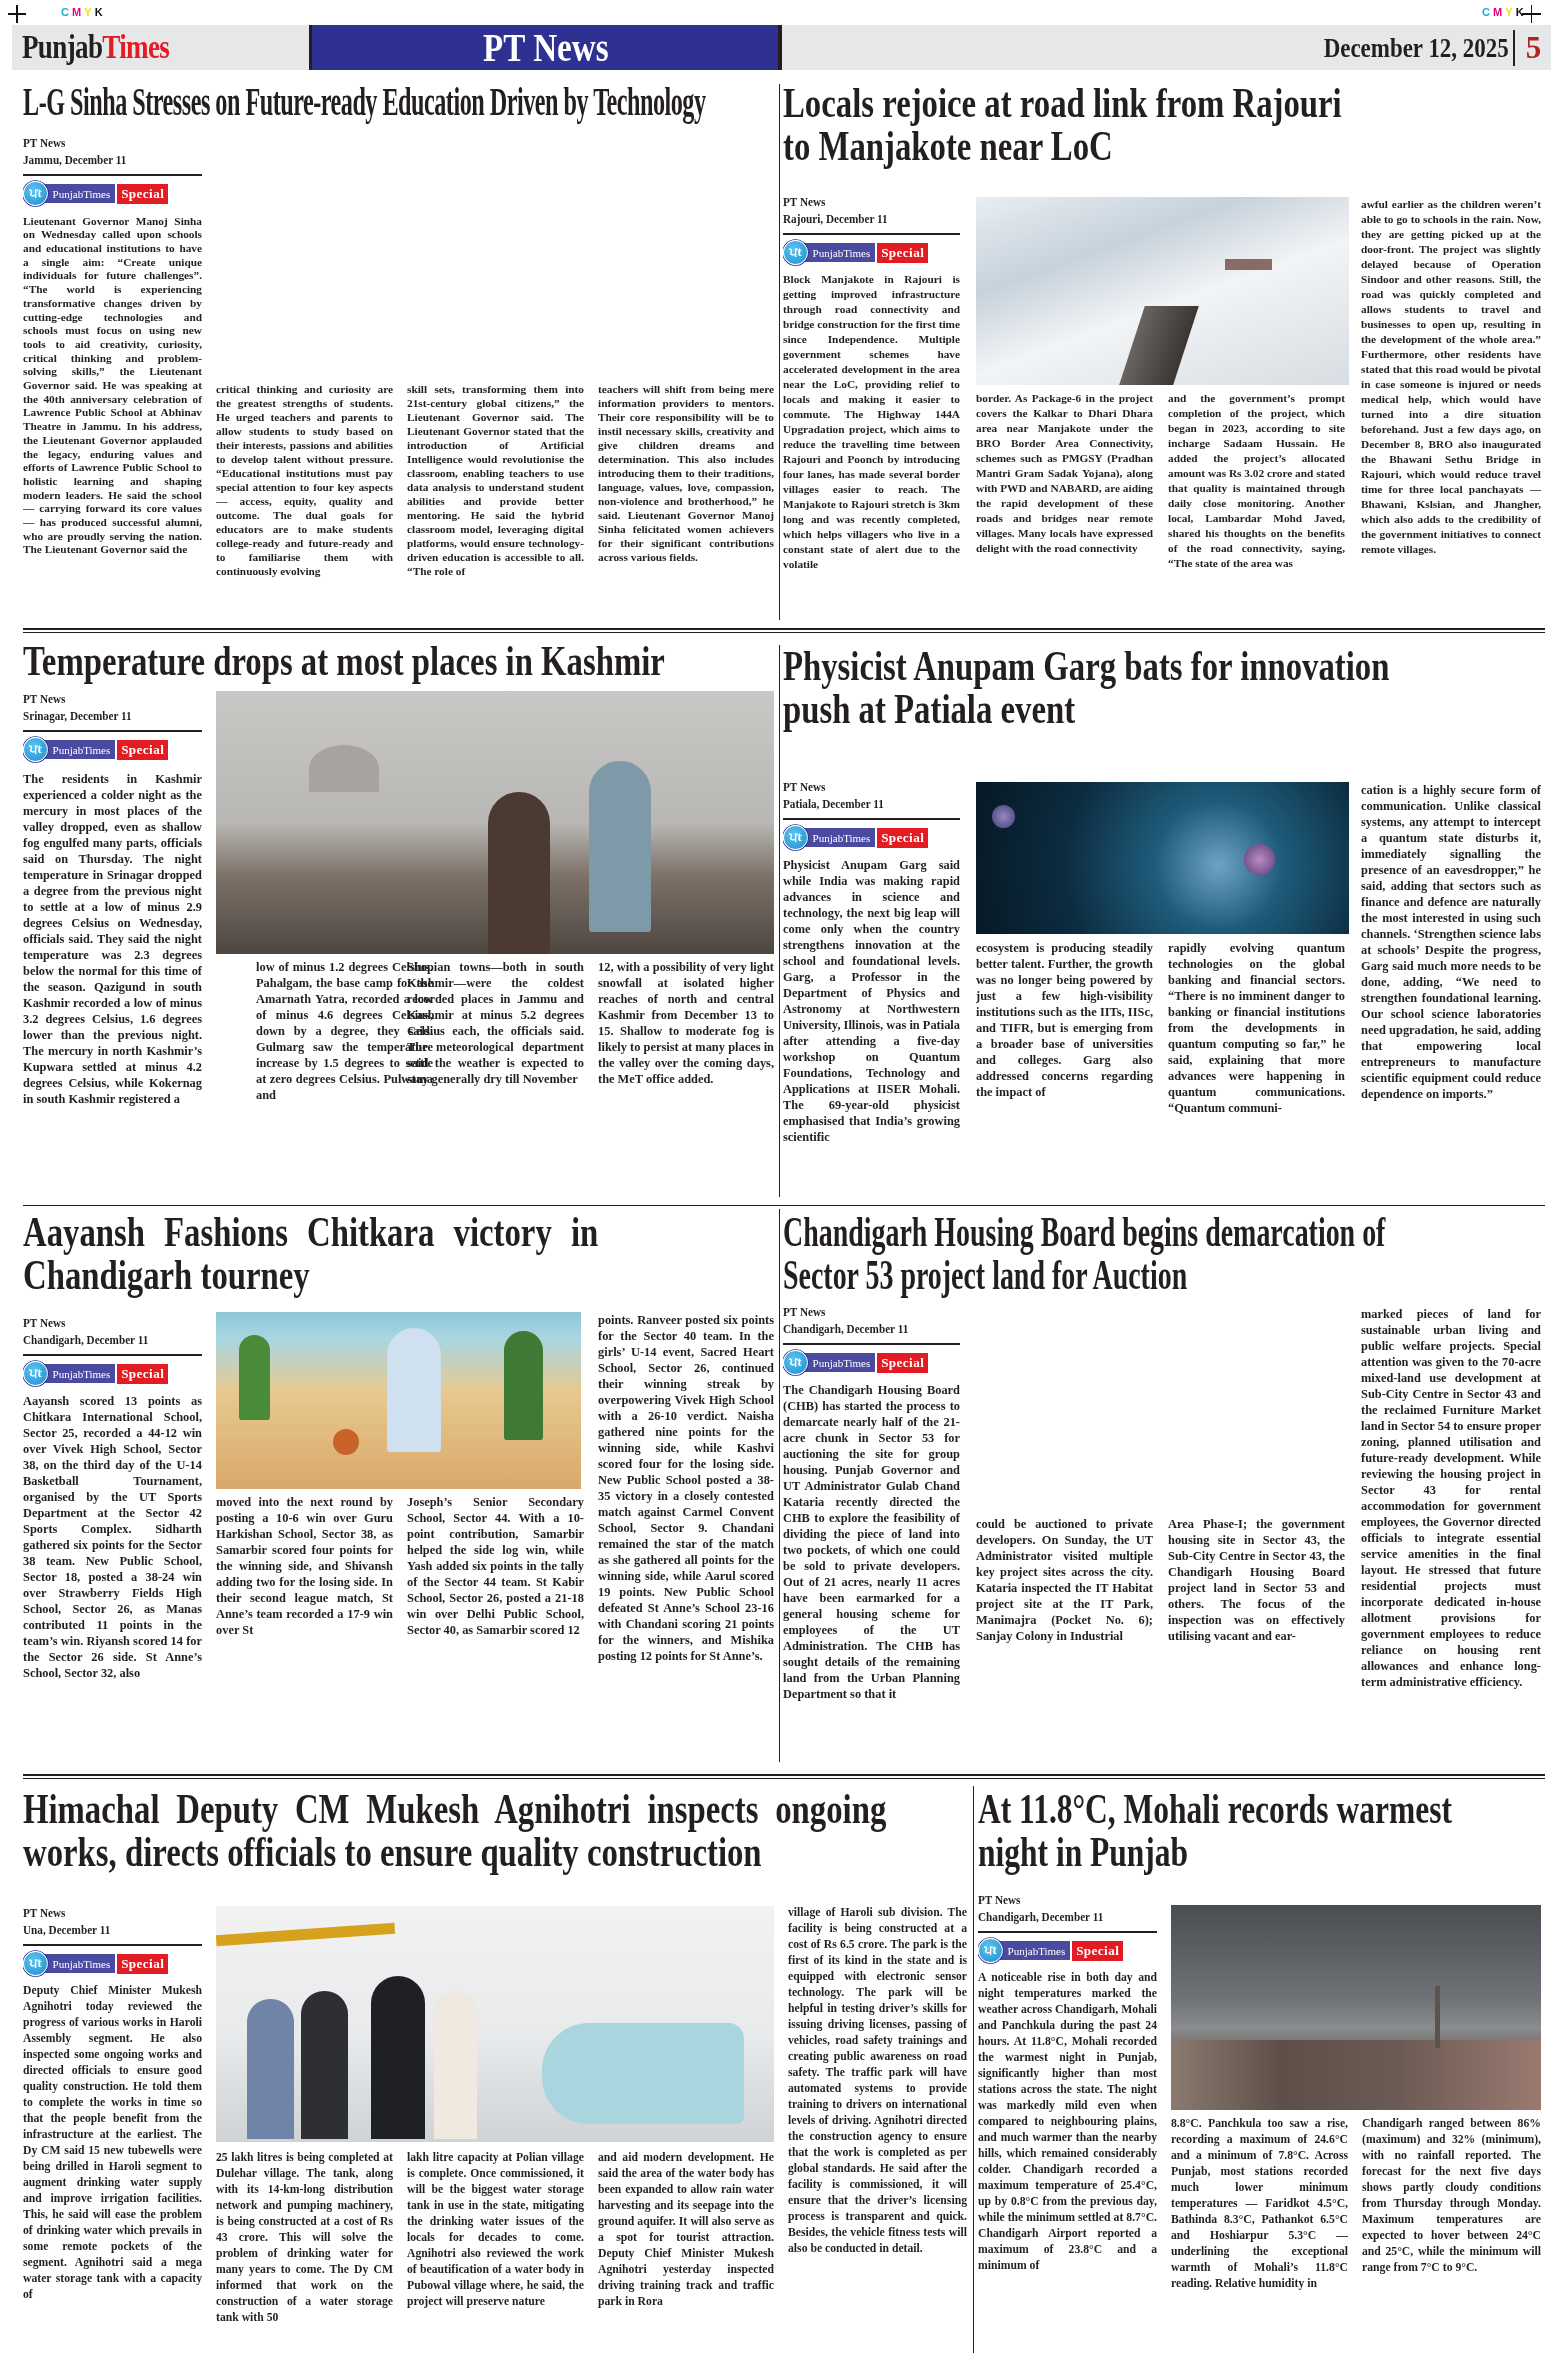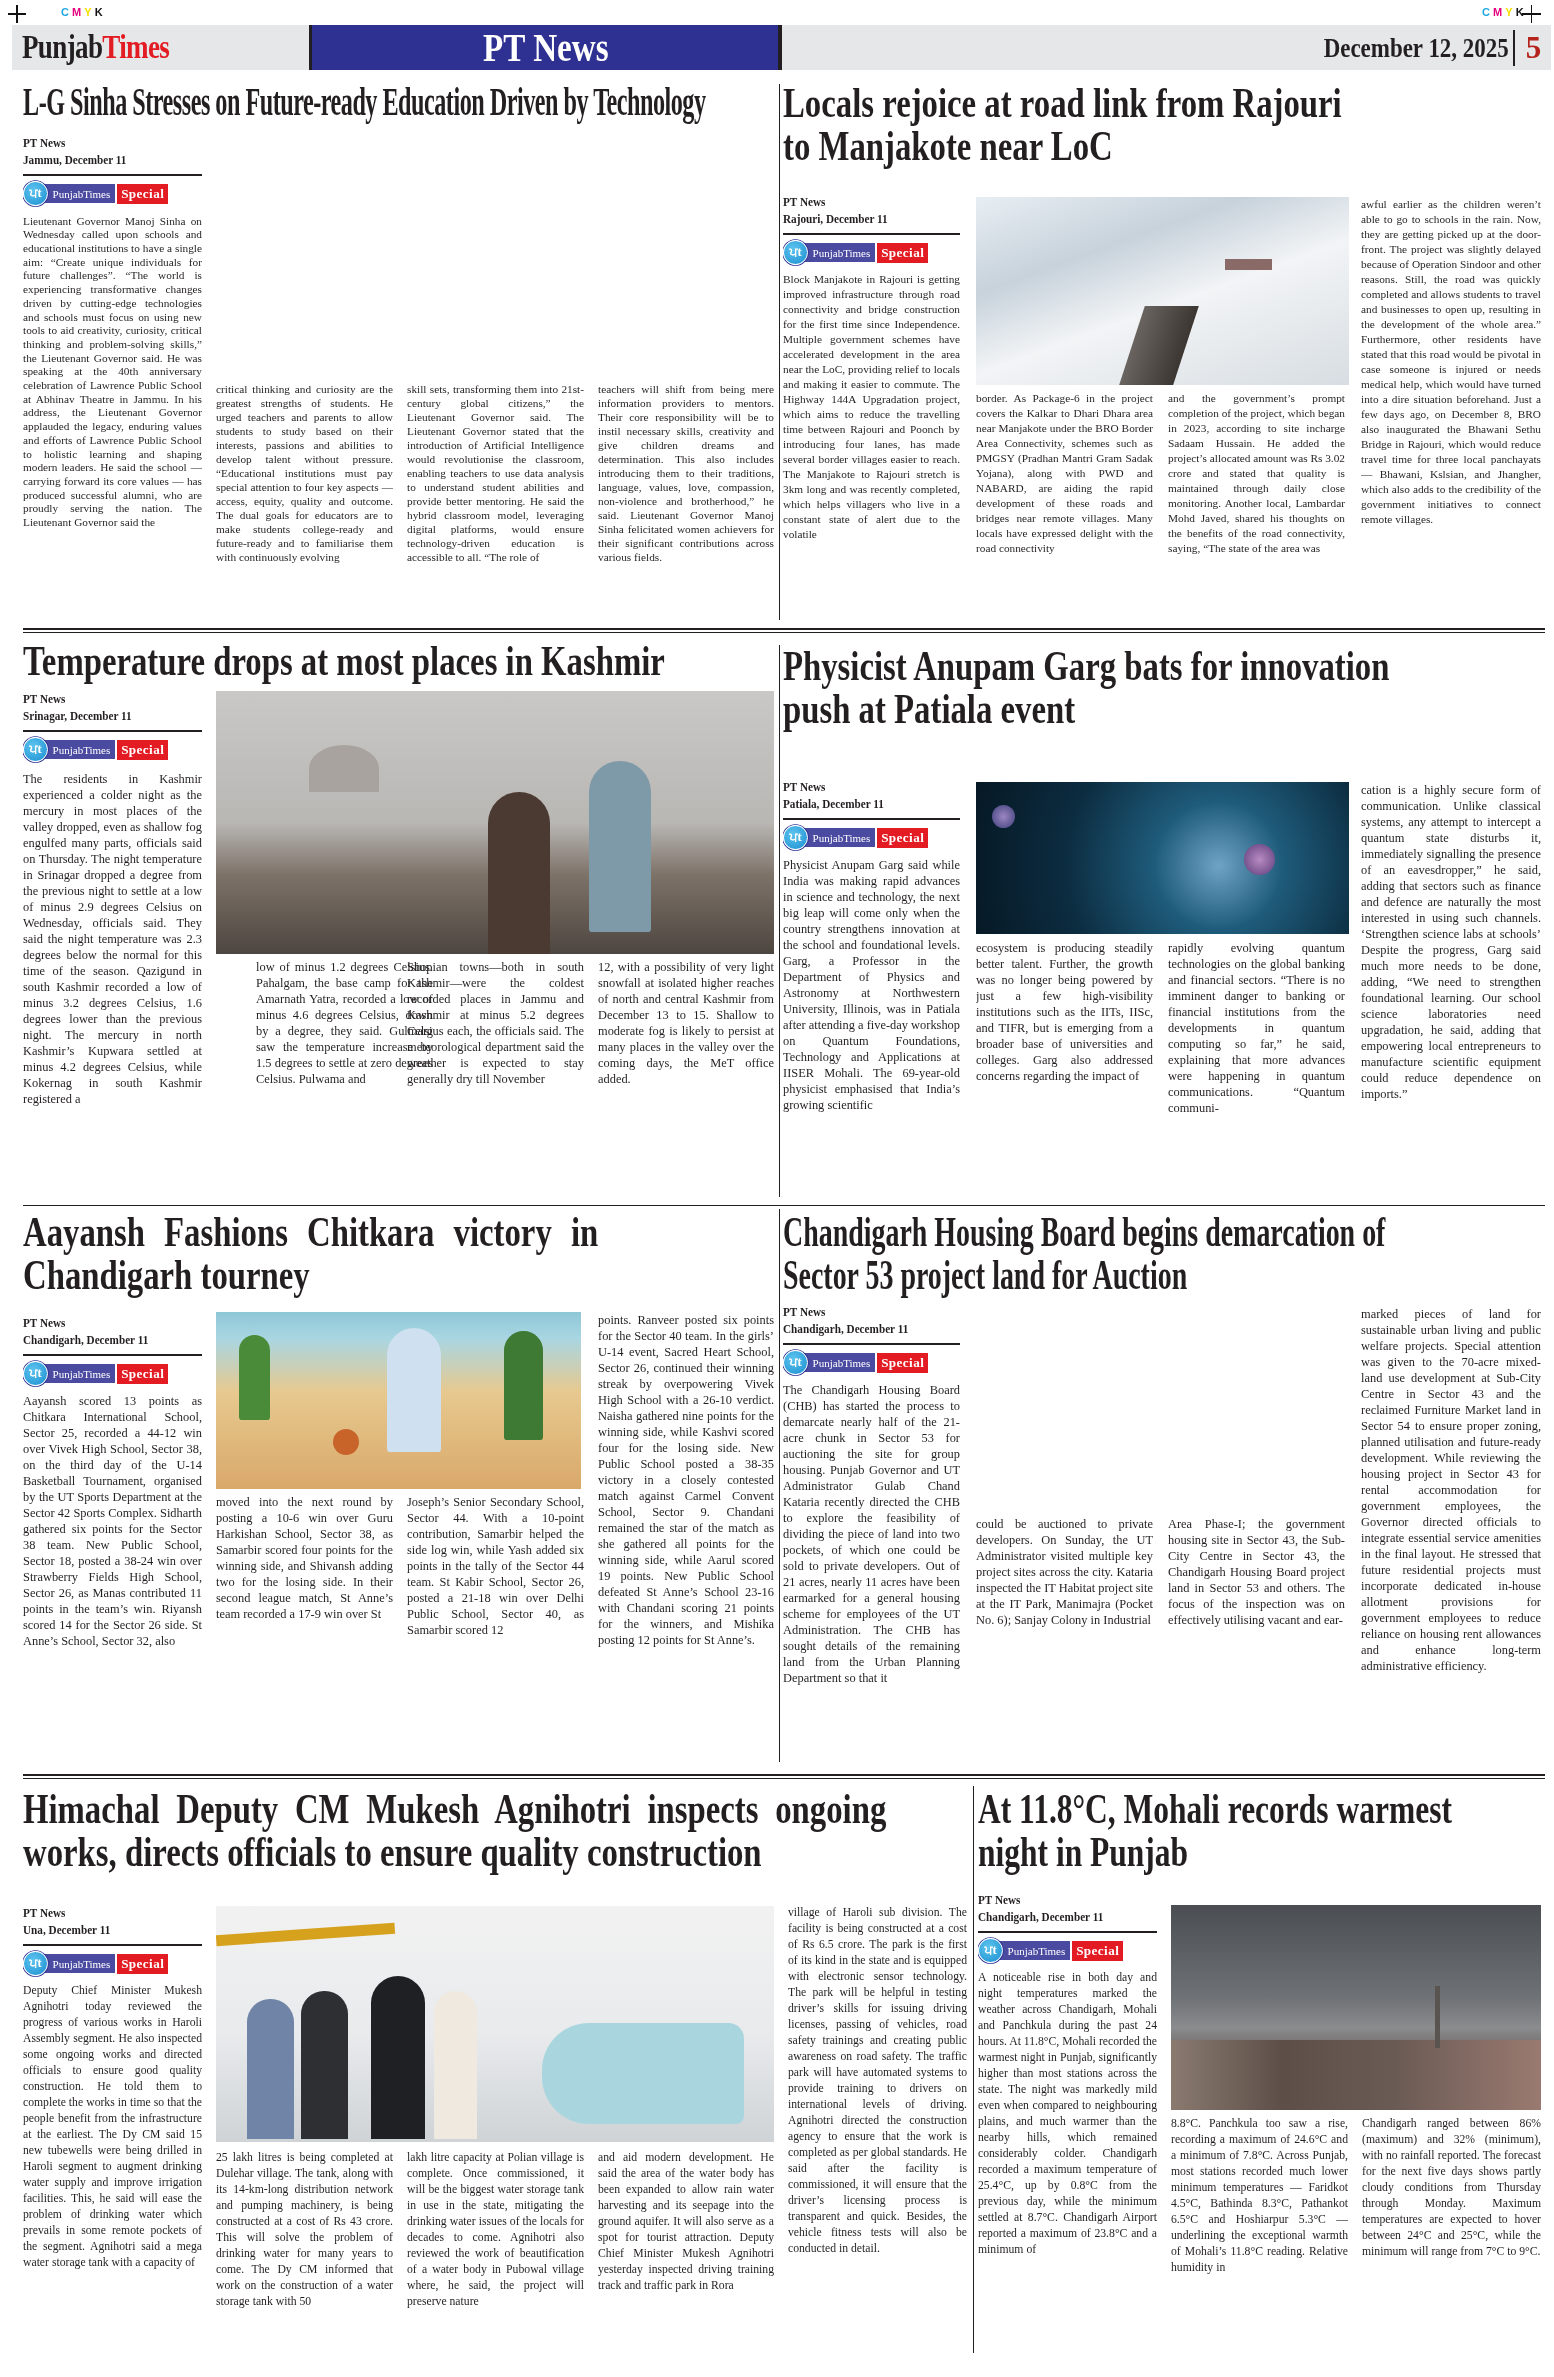--- a/index.html
+++ b/index.html
@@ -29,21 +29,21 @@
 
   
   .article { position: absolute; }
   .headline { font-family: "Liberation Serif", serif; font-weight: 700; color: #231f20; line-height: 1.02; transform-origin: left top; white-space: nowrap; }
   .byline { font-family: "Liberation Serif", serif; font-weight: 700; font-size: 13.2px; line-height: 1.25; transform: scaleX(0.85); transform-origin: left top; white-space: nowrap; }
   .byline-rule { height: 1.6px; background: #231f20; margin: 6.2px 0 7.8px; }
   .badge { display: flex; align-items: center; height: 20px; }
   .badge .logo { width: 25px; height: 25px; border-radius: 50%; background: radial-gradient(circle at 40% 35%, #5cc3ef, #1b8fd0); border: 1.6px solid #fff; box-shadow: 0 0 0 0.8px #2e3192; color: #fff; font-size: 12.4px; font-weight: 700; display: flex; align-items: center; justify-content: center; margin-right: -7.8px; position: relative; z-index: 2; }
   .badge .pt { background: #4b4aa1; color: #fff; height: 18.7px; display: flex; align-items: center; padding: 0 4.7px 0 12.4px; font-size: 11px; white-space: nowrap; }
   .badge .sp { background: #e31b23; color: #fff; height: 20px; display: flex; align-items: center; padding: 0 3.9px; font-size: 13.2px; font-weight: 700; margin-left: 2.3px; white-space: nowrap; letter-spacing: 0.4px; }
-  .body-text { font-family: "Liberation Serif", serif; font-size: 12px; line-height: 16px; text-align: justify; hyphens: auto; color: #231f20; }
+  .body-text { font-family: "Liberation Serif", serif; font-size: 12px; line-height: 16px; text-align: justify; hyphens: auto; color: #231f20; font-weight: bold; }
   .col { position: absolute; overflow: hidden; }
   .photo { position: absolute; overflow: hidden; }
 
   .rule-double { position: absolute; left: 23px; width: 1522px; height: 5.4px; border-top: 2.3px solid #231f20; border-bottom: 1.6px solid #231f20; }
   .vrule { position: absolute; width: 0.8px; background: #231f20; }
 </style>
 </head>
 <body>
 
 <div class="cross" style="left:7.8px;top:4.7px;"></div>

